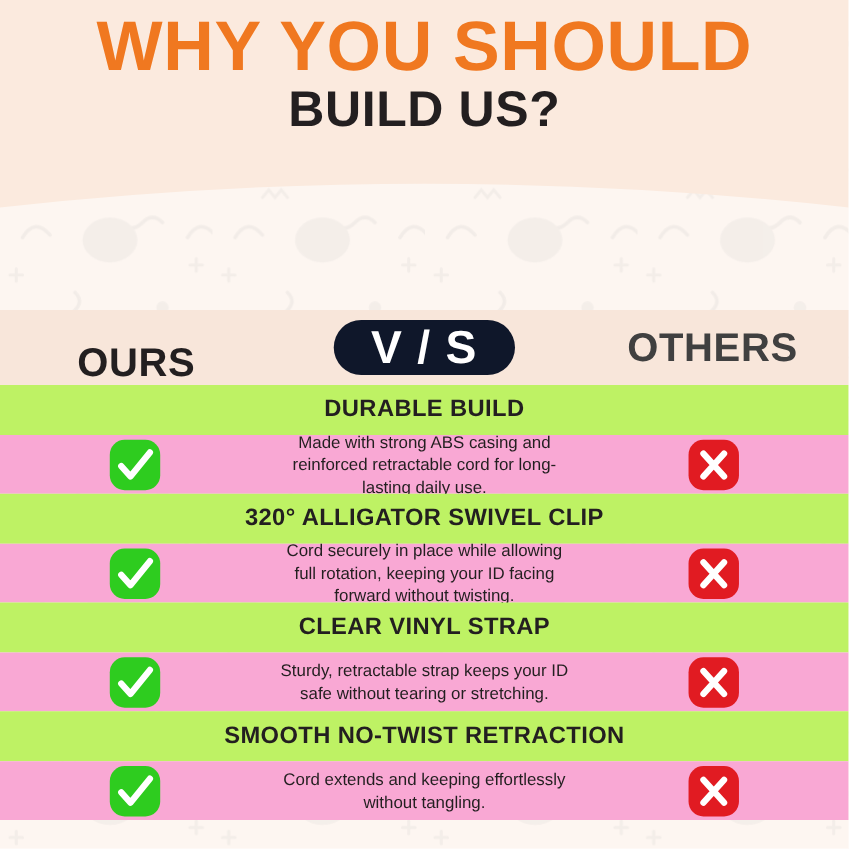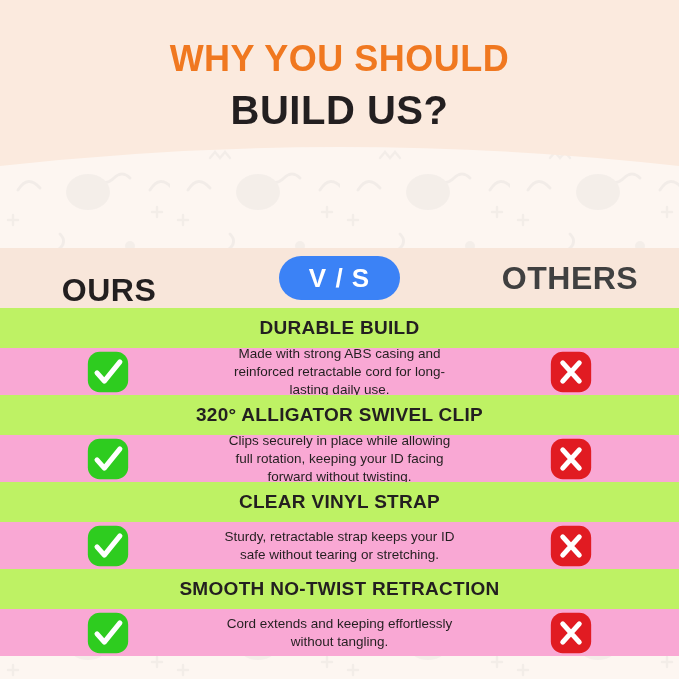--- a/index.html
+++ b/index.html
@@ -29,22 +29,22 @@
     pointer-events:none;
   }
 
   .title-wrap{
     position:absolute;left:0;top:0;width:679px;
     text-align:center;
     z-index:5;
   }
   .title-line1{
     margin:0;
-    padding-top:35px;
-    font-size:36px;
+    padding-top:13px;
+    font-size:56px;
     line-height:48px;
     font-weight:bold;
     letter-spacing:0.5px;
     color:#f07820;
   }
   .title-line2{
     margin:0;
     padding-top:4px;
     font-size:40px;
     line-height:46px;
@@ -67,25 +67,25 @@
   .col-ours{
     width:218px;text-align:center;
     font-size:32px;font-weight:bold;color:#231f20;
     letter-spacing:0.5px;
     margin-top:24px;
   }
   .col-vs{
     width:243px;display:flex;align-items:center;justify-content:center;
   }
   .vs-pill{
-    background:#3b82f6;
+    background:#0f172a;
     border-radius:26px;
     padding:5px 30px;
     color:#ffffff;
-    font-size:26px;
+    font-size:37px;
     font-weight:bold;
     letter-spacing:1px;
     line-height:34px;
   }
   .col-others{
     width:218px;text-align:center;
     font-size:32px;font-weight:bold;color:#404040;
     letter-spacing:0.5px;
   }
 
@@ -213,21 +213,21 @@
 
     <div class="feature">
       <div class="feature-title">320° ALLIGATOR SWIVEL CLIP</div>
       <div class="feature-body">
         <div class="cell-icon">
           <svg class="badge" viewBox="0 0 48 48" xmlns="http://www.w3.org/2000/svg">
             <rect x="2" y="2" width="44" height="44" rx="13" ry="13" fill="#2ecc1f"></rect>
             <path d="M12 25 L20 34 L37 13" fill="none" stroke="#ffffff" stroke-width="5.5" stroke-linecap="round" stroke-linejoin="round"></path>
           </svg>
         </div>
-        <div class="cell-desc">Clips securely in place while allowing full rotation, keeping your ID facing forward without twisting.</div>
+        <div class="cell-desc">Cord securely in place while allowing full rotation, keeping your ID facing forward without twisting.</div>
         <div class="cell-icon">
           <svg class="badge" viewBox="0 0 48 48" xmlns="http://www.w3.org/2000/svg">
             <rect x="2" y="2" width="44" height="44" rx="13" ry="13" fill="#e11b22"></rect>
             <path d="M15 14 L33 34 M33 14 L15 34" fill="none" stroke="#ffffff" stroke-width="5.5" stroke-linecap="round"></path>
           </svg>
         </div>
       </div>
     </div>
 
     <div class="feature">

